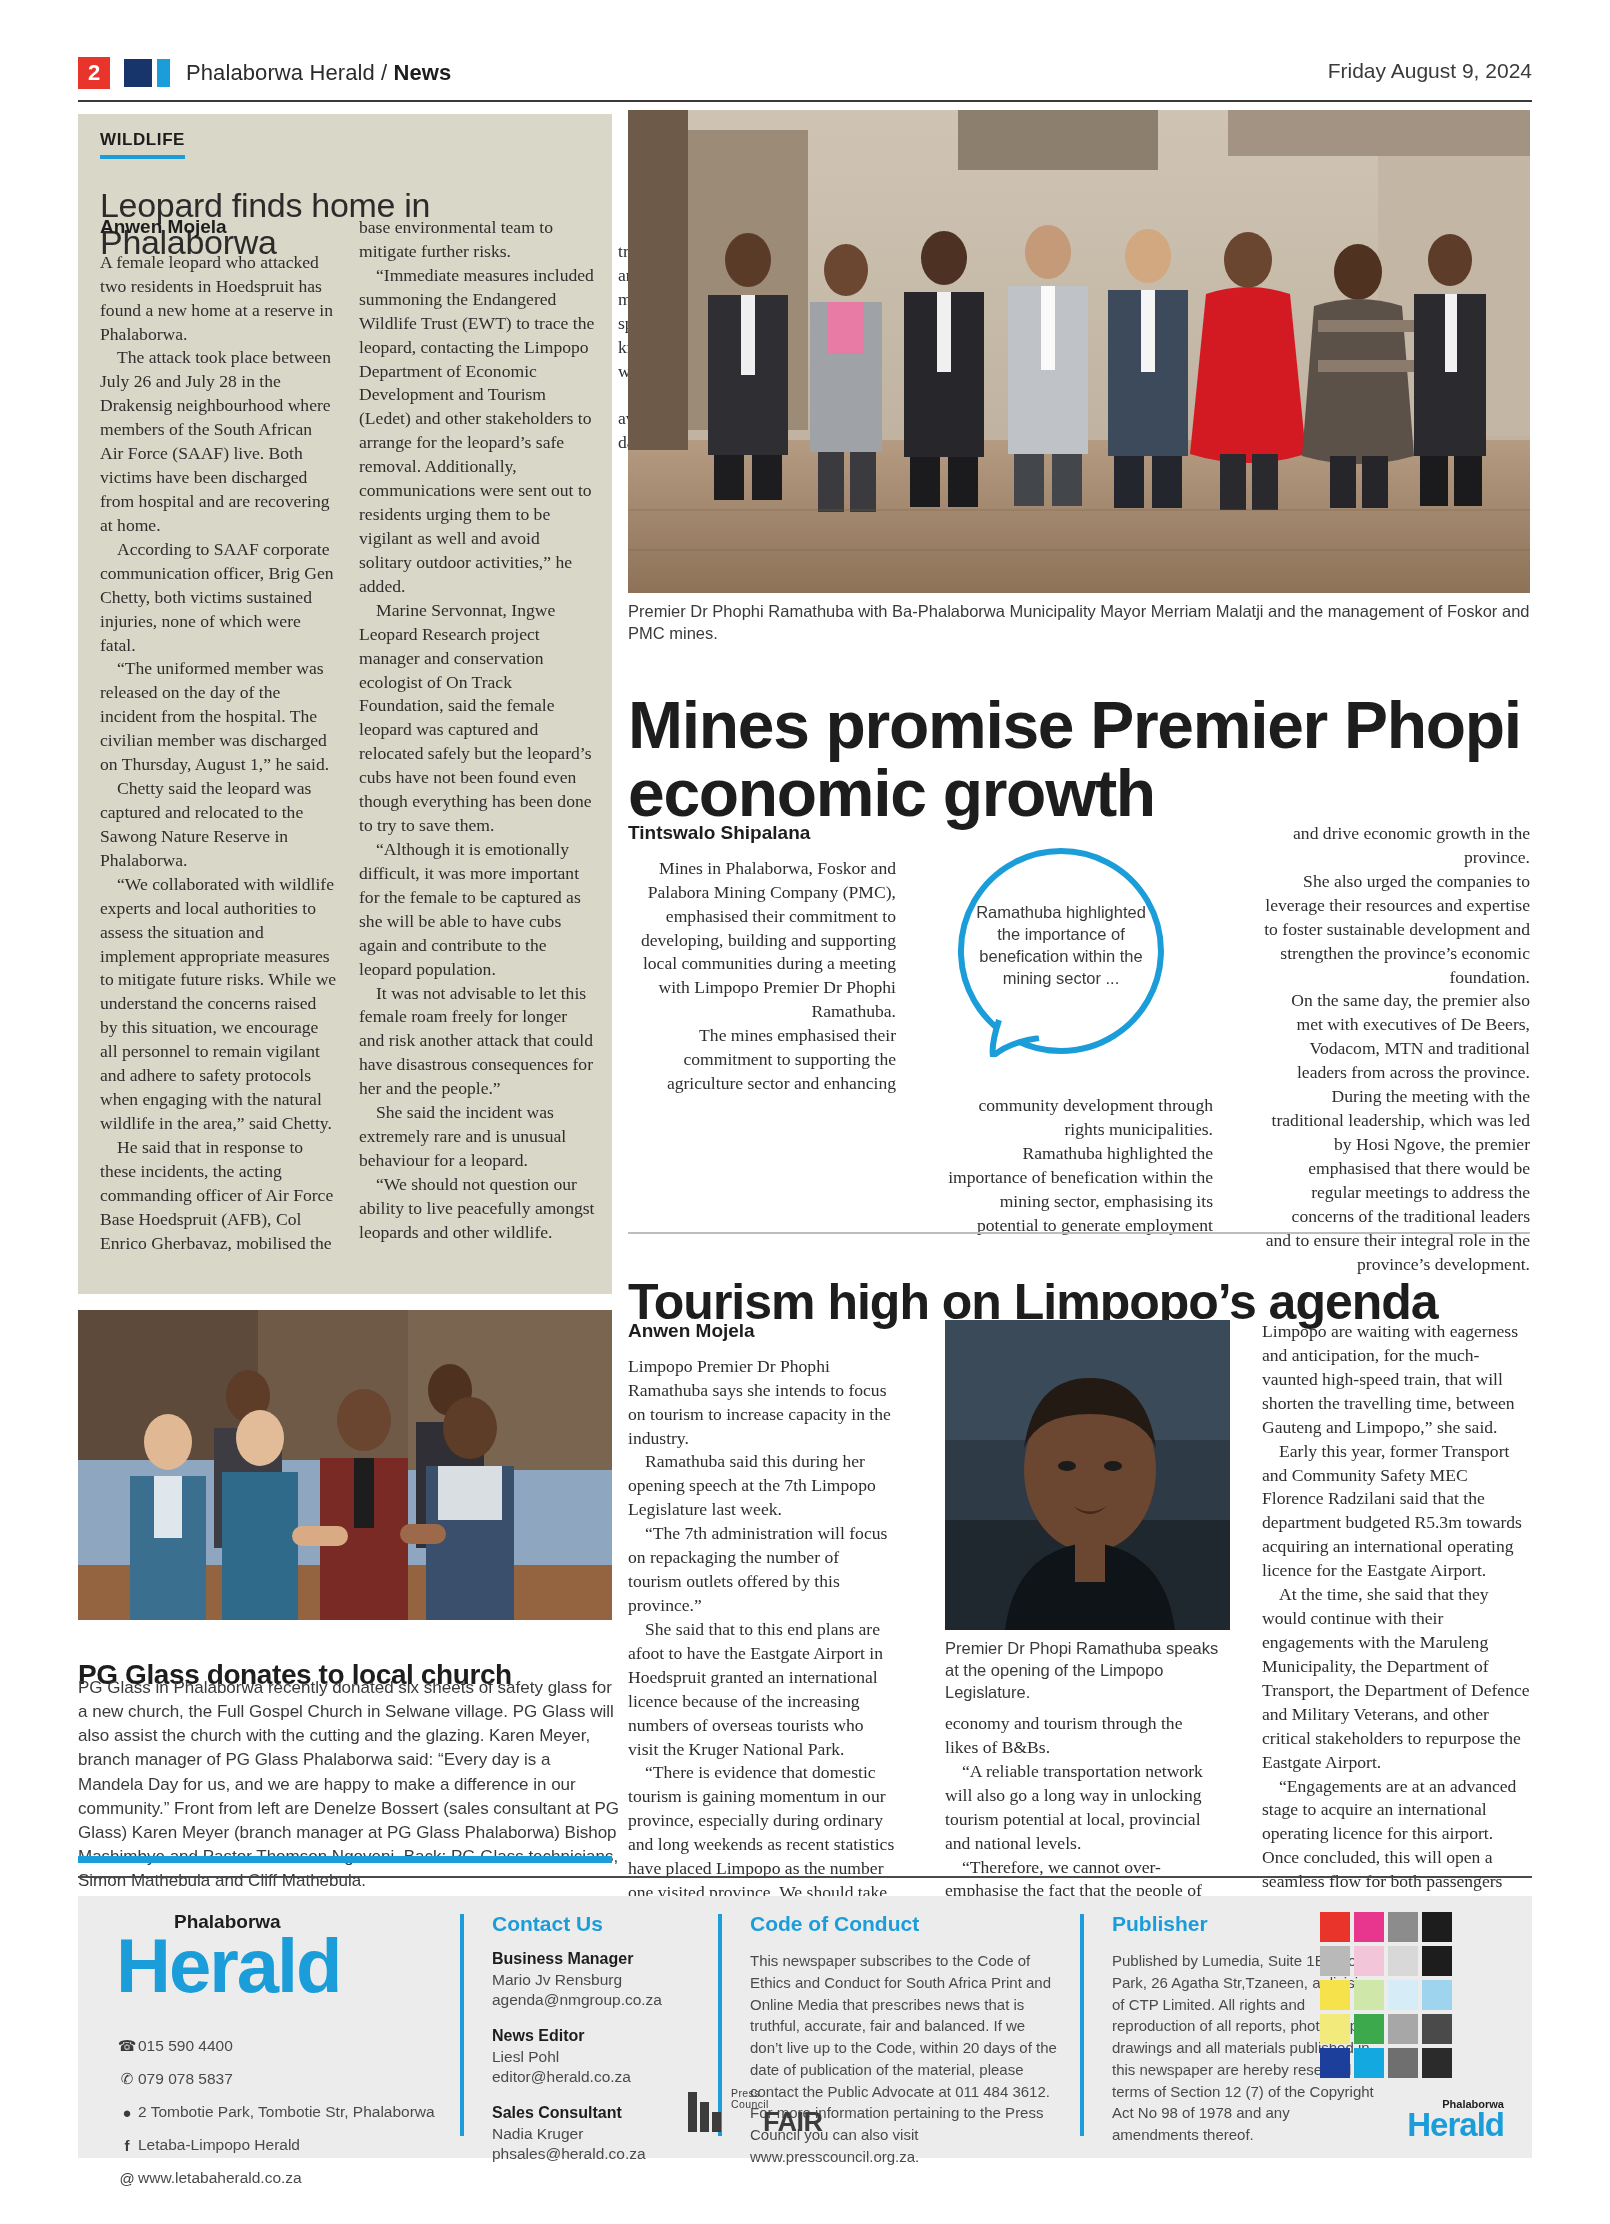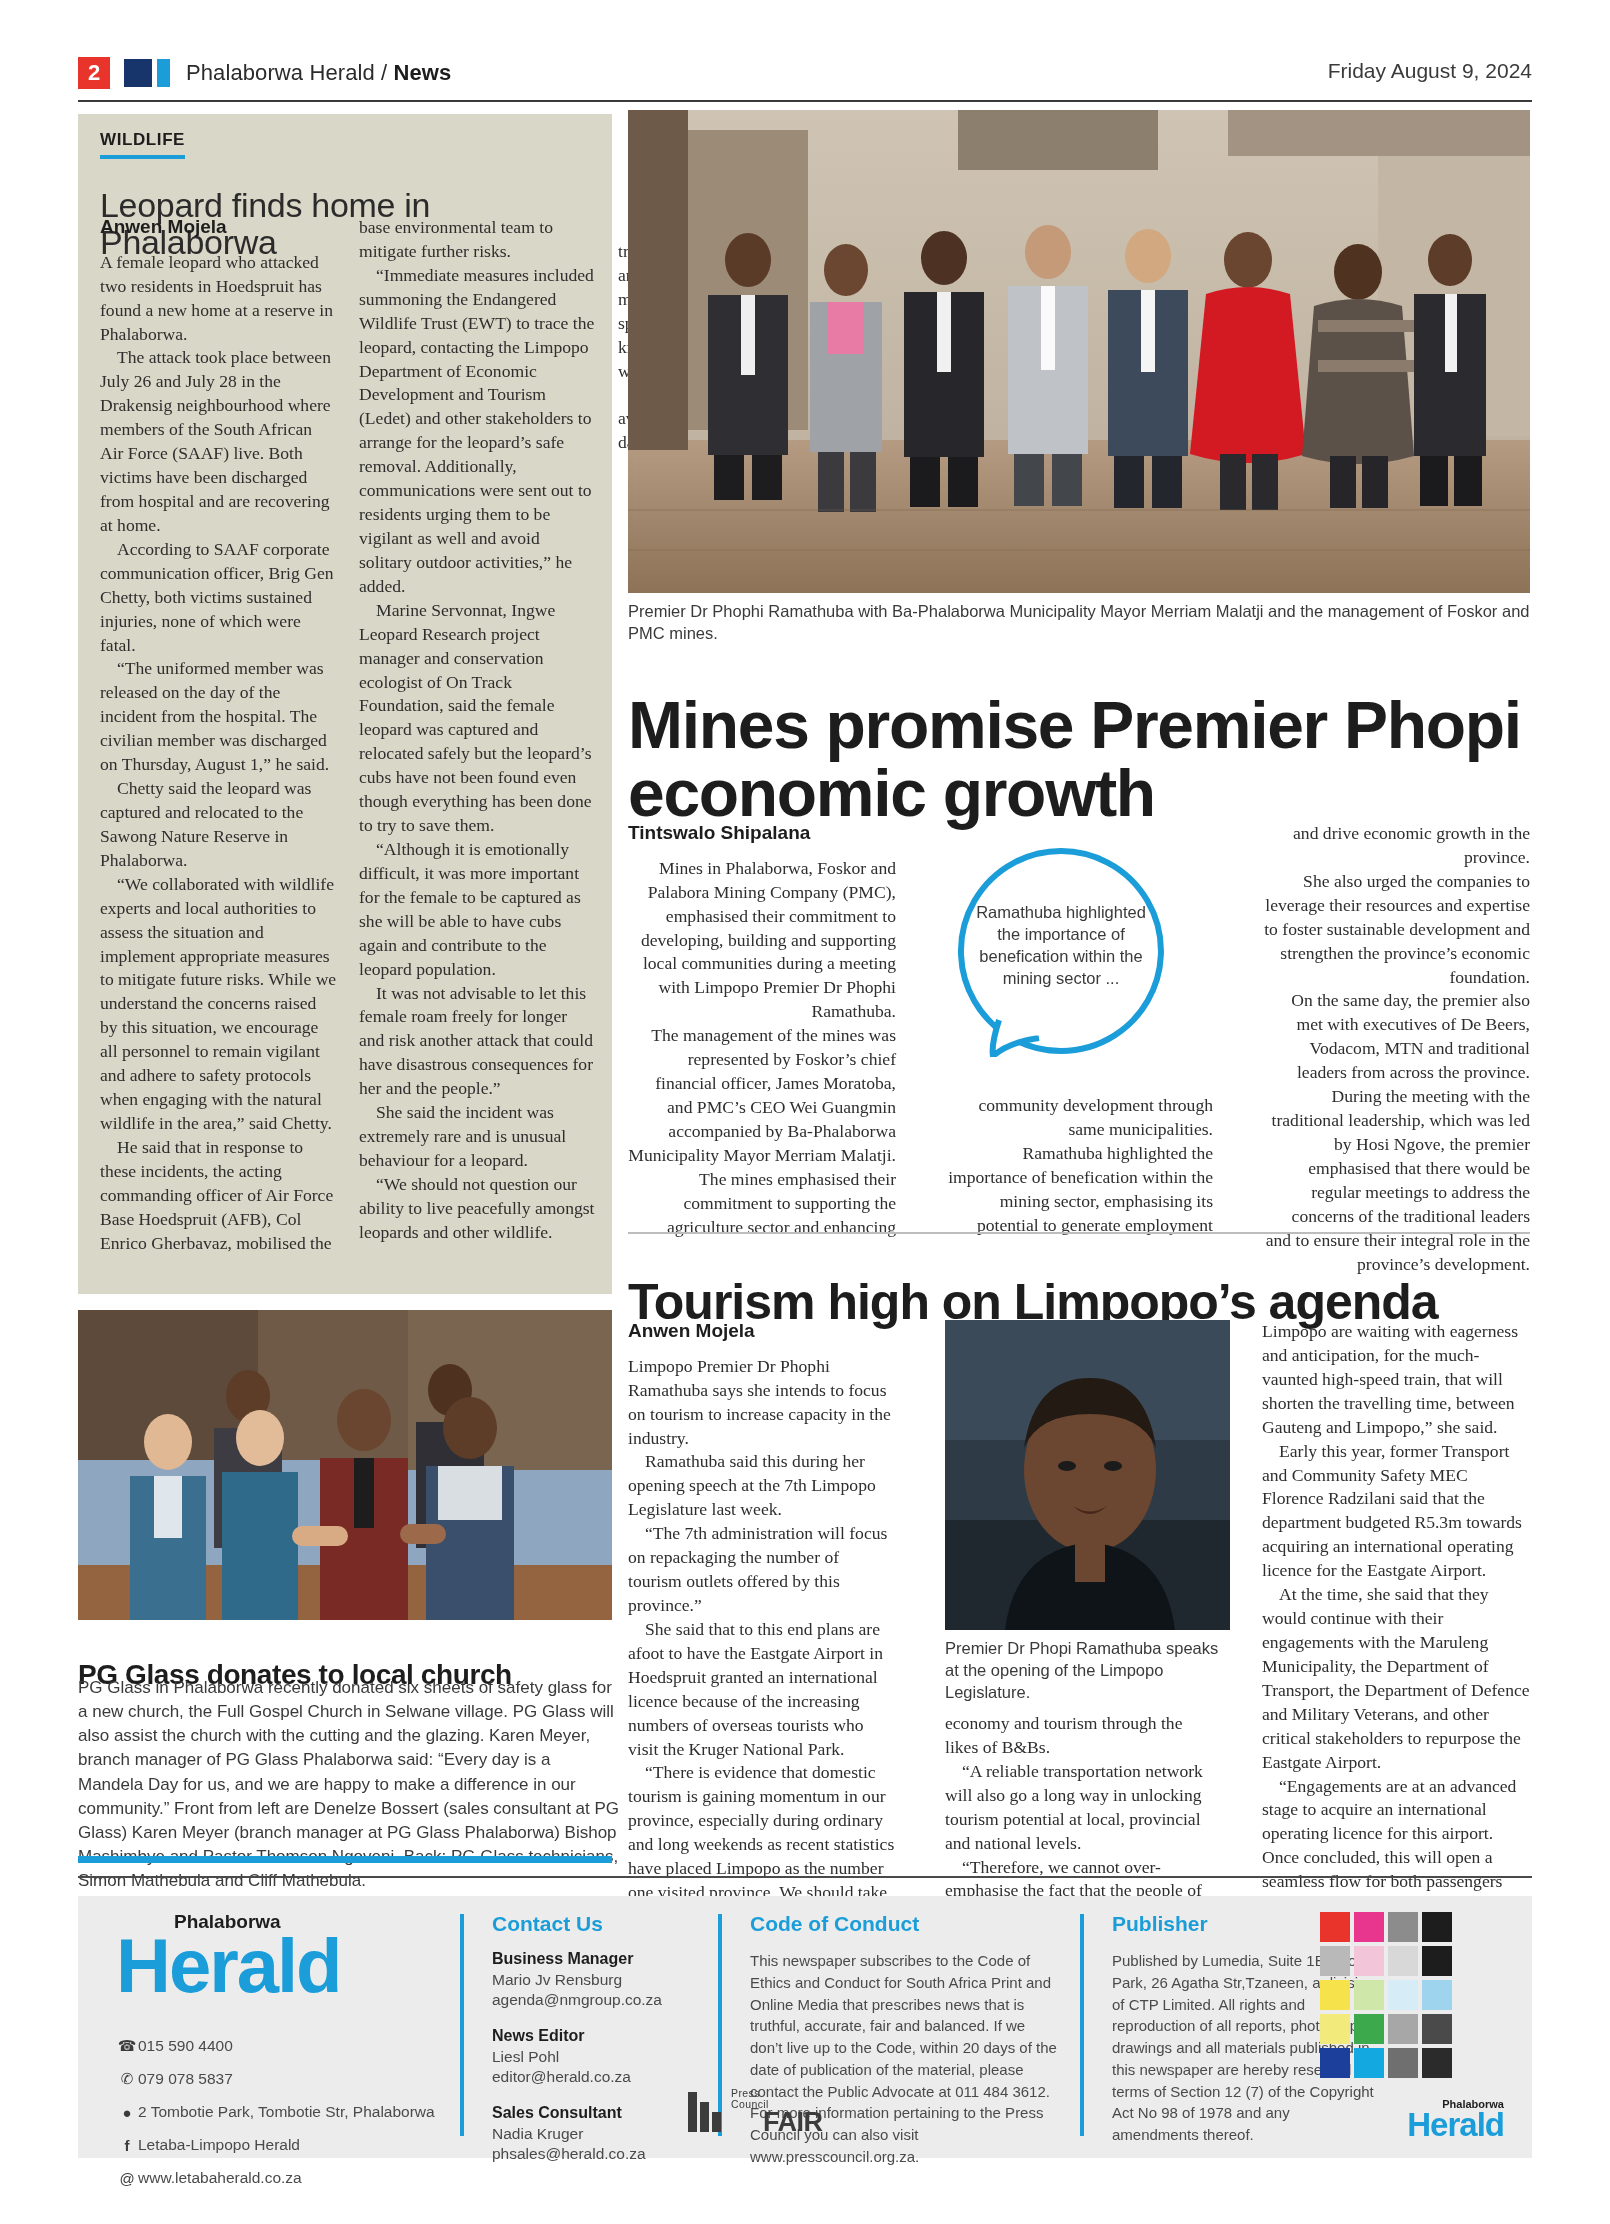--- a/index.html
+++ b/index.html
@@ -244,25 +244,24 @@
     </svg>
   </div>
   <div class="cap cap-main">Premier Dr Phophi Ramathuba with Ba-Phalaborwa Municipality Mayor Merriam Malatji and the management of Foskor and PMC mines.</div>
 
   <h1 class="mines-head">Mines promise Premier Phopi economic growth</h1>
 
   <div class="mines-body">
     <div class="mcol c1">
       <div class="byline">Tintswalo Shipalana</div>
       <p class="first">Mines in Phalaborwa, Foskor and Palabora Mining Company (PMC), emphasised their commitment to developing, building and supporting local communities during a meeting with Limpopo Premier Dr Phophi Ramathuba.</p>
-      <p>The management of the mines was represented by Foskor’s chief financial officer, James Moratoba, and PMC’s CEO Wei Guangmin accompanied by Ba-Phalaborwa Municipality Mayor Merriam Malatji.</p>
       <p>The mines emphasised their commitment to supporting the agriculture sector and enhancing</p>
     </div>
     <div class="mcol c2" style="top:272px;">
-      <p class="first">community development through same municipalities.</p>
+      <p class="first">community development through rights municipalities.</p>
       <p>Ramathuba highlighted the importance of benefication within the mining sector, emphasising its potential to generate employment</p>
     </div>
     <div class="mcol c3">
       <p class="first">and drive economic growth in the province.</p>
       <p>She also urged the companies to leverage their resources and expertise to foster sustainable development and strengthen the province’s economic foundation.</p>
       <p>On the same day, the premier also met with executives of De Beers, Vodacom, MTN and traditional leaders from across the province.</p>
       <p>During the meeting with the traditional leadership, which was led by Hosi Ngove, the premier emphasised that there would be regular meetings to address the concerns of the traditional leaders and to ensure their integral role in the province’s development.</p>
     </div>
   </div>
 

